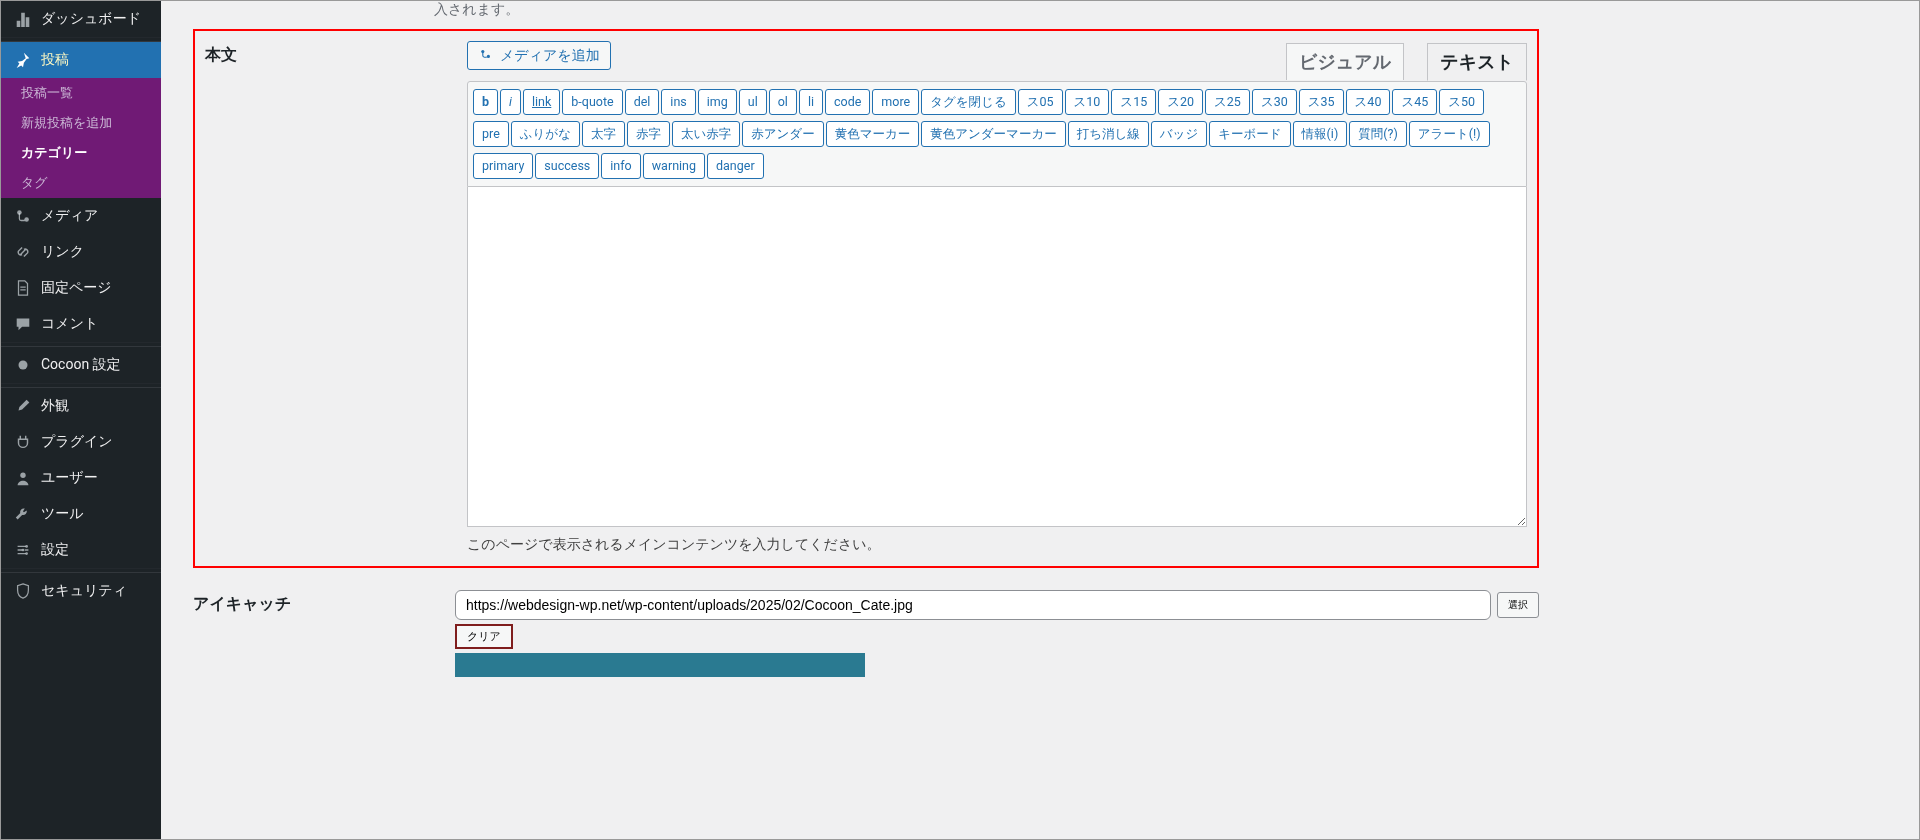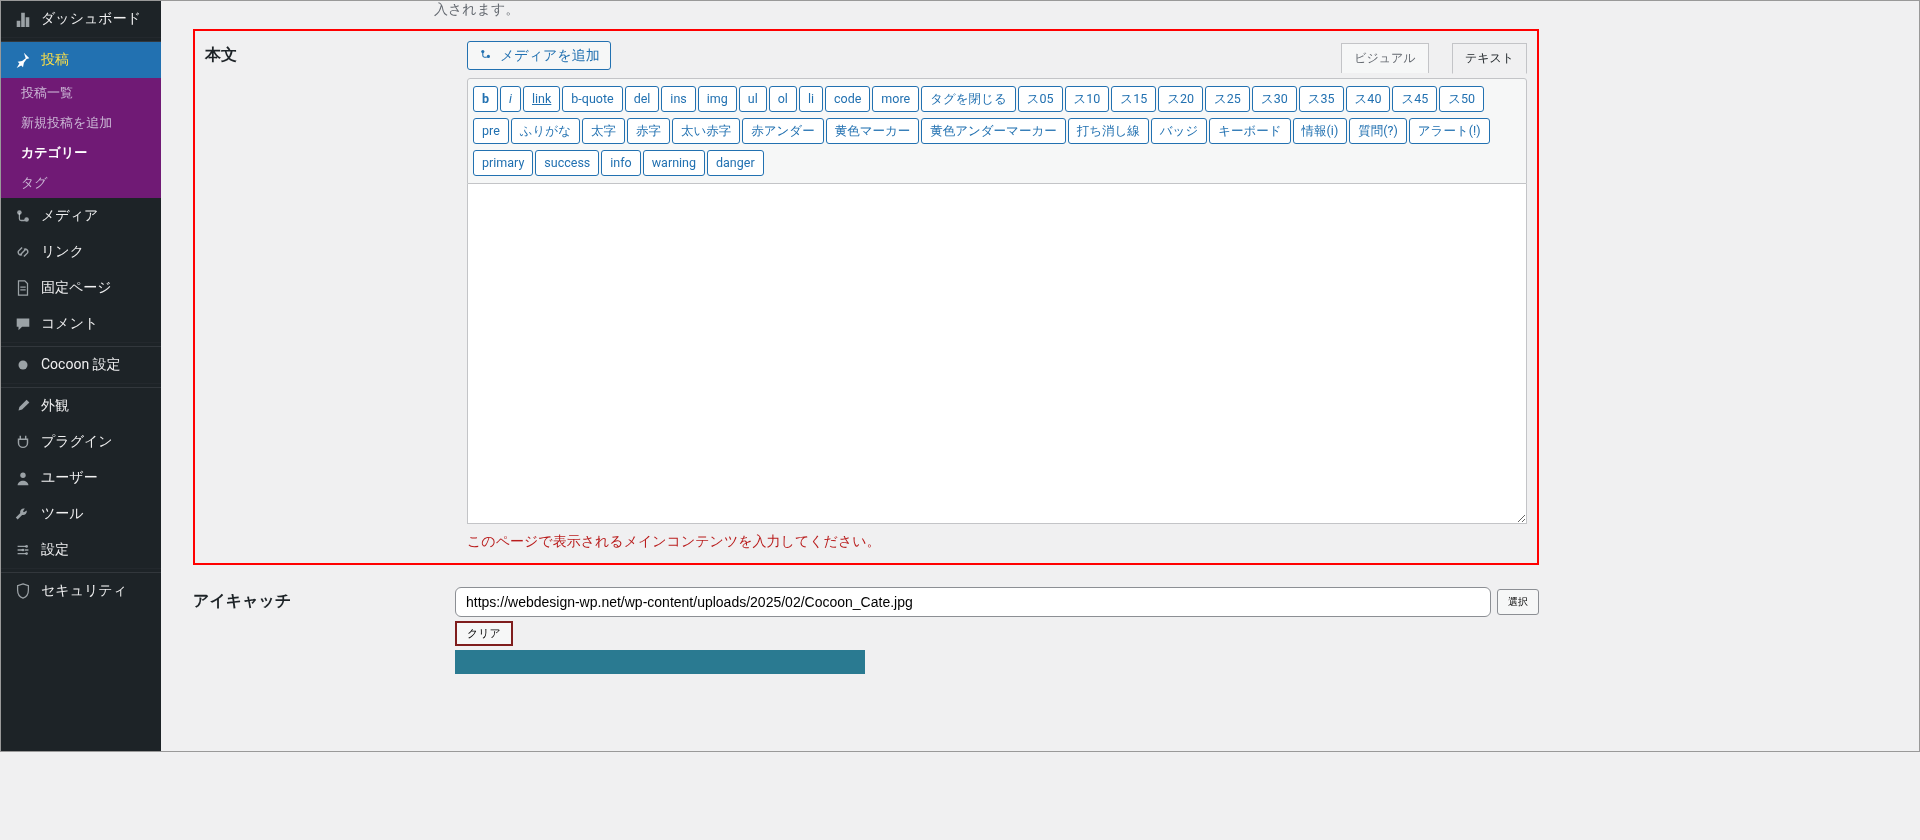--- a/index.html
+++ b/index.html
@@ -1,23 +1,23 @@
 <!DOCTYPE html>
 <html><head>
 <meta charset="utf-8">
 <style>
 * { margin:0; padding:0; box-sizing:border-box; }
 body { font-family:-apple-system,BlinkMacSystemFont,"Segoe UI",Roboto,"Hiragino Kaku Gothic ProN","Hiragino Sans",Meiryo,sans-serif; font-size:13px; background:#f0f0f1; color:#3c434a; }
 
-.wrap { display:flex; width:1920px; height:752px; border:1px solid #999; }
+.wrap { display:flex; width:1920px; height:840px; border:1px solid #999; }
 
 
 .sidebar { width:160px; background:#1d2327; color:#f0f0f1; flex-shrink:0; position:relative; }
 .menu-item { display:flex; align-items:center; padding:8px 12px; cursor:pointer; color:#f0f0f1; }
-.menu-item.current { background:#2271b1; color:#fde047; }
+.menu-item.current { background:#2271b1; color:#fef9c3; }
 .menu-item .icon { width:20px; height:20px; margin-right:8px; display:inline-flex; align-items:center; justify-content:center; color:rgba(240,246,252,.6); }
 .menu-item.current .icon { color:#fff; }
 .menu-item .label { font-size:14px; }
 .submenu { background:#701a75; }
 .sub-item { display:block; padding:6px 12px 6px 20px; font-size:13px; color:rgba(240,246,252,.7); cursor:pointer; }
 .sub-item.current { color:#fff; font-weight:600; }
 .menu-sep { height:5px; border-bottom:1px solid #32373c; border-top:1px solid #23282d; margin:0; }
 .current-arrow { position:absolute; right:-8px; top:50%; transform:translateY(-50%); width:0; height:0; border:8px solid transparent; border-right-color:#f0f0f1; }
 .menu-item.current { position:relative; }
 
@@ -27,30 +27,30 @@
 .section { border:2px solid red; margin-bottom:12px; padding:10px 10px 12px; }
 .section-plain { border:0; padding:10px 0; }
 .row { display:flex; align-items:flex-start;gap:42px; }
 .row-label { width:220px; font-size:16px; font-weight:600; color:#1d2327; padding-top:4px; }
 .row-body { flex:1; }
 
 .add-media-btn { display:inline-flex; align-items:center; background:#f6f7f7; border:1px solid #2271b1; color:#2271b1; border-radius:3px; padding:4px 10px; font-size:14px; cursor:pointer; margin-bottom:8px; }
 .add-media-btn .mic { margin-right:6px; font-weight:bold; }
 
 .editor-tabs { float:right; margin-top:2px; }
-.ed-tab { display:inline-block; padding:6px 12px; font-size:12px; background:#f6f7f7; border:1px solid #c3c4c7; border-bottom:none; color:#646970; cursor:pointer; }
+.ed-tab { display:inline-block; padding:6px 12px; font-size:18px; background:#f6f7f7; border:1px solid #c3c4c7; border-bottom:none; color:#646970; cursor:pointer;font-weight:bold; }
 .ed-tab.active { background:#f0f0f1; color:#1d2327; border-bottom:1px solid #f0f0f1; position:relative; z-index:2;margin-left:20px; }
 
 .quicktags { clear:both; border:1px solid #c3c4c7; background:#f6f7f7; padding:4px; border-radius:3px 3px 0 0; }
 .qt-btn { display:inline-block; border:1px solid #2271b1; color:#2271b1; background:#fff; border-radius:3px; padding:2px 8px; margin:3px 1px; font-size:12.5px; line-height:1.6; cursor:pointer; }
 .qt-btn.link { text-decoration:underline; }
 .qt-btn.bold { font-weight:700; }
 .qt-btn.italic { font-style:italic; }
 .editor-ta { width:100%; height:340px; border:1px solid #c3c4c7; border-top:none; padding:8px; font-size:14px; resize:vertical; background:#fff; }
-.desc { color:#b91c1c; font-size:14px; padding-top:6px; }
+.desc { color:#404040; font-size:14px; padding-top:6px; }
 
 .url-row { display:flex; gap:6px; align-items:center; }
 .url-input { flex:1; padding:6px 10px; font-size:14px; border:1px solid #8c8f94; border-radius:6px; background:#fff; }
 .sel-btn { border:1px solid #8c8f94; padding:5px 10px; font-size:10px; background:#f6f7f7; cursor:pointer; border-radius:3px; }
 .clr-btn { border:2px solid #7f1d1d; padding:3px 10px; font-size:11px; background:#f6f7f7; cursor:pointer; border-radius:0; margin-top:4px; display:inline-block; }
 .thumb { width:410px; height:24px; background:#2a7a91; margin-top:4px; }
 
 .icon svg { width:18px; height:18px; fill:currentColor; }
 </style>
 </head>

